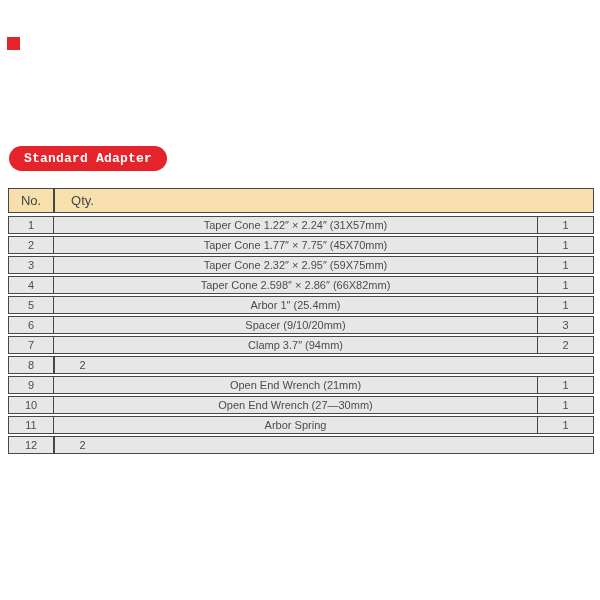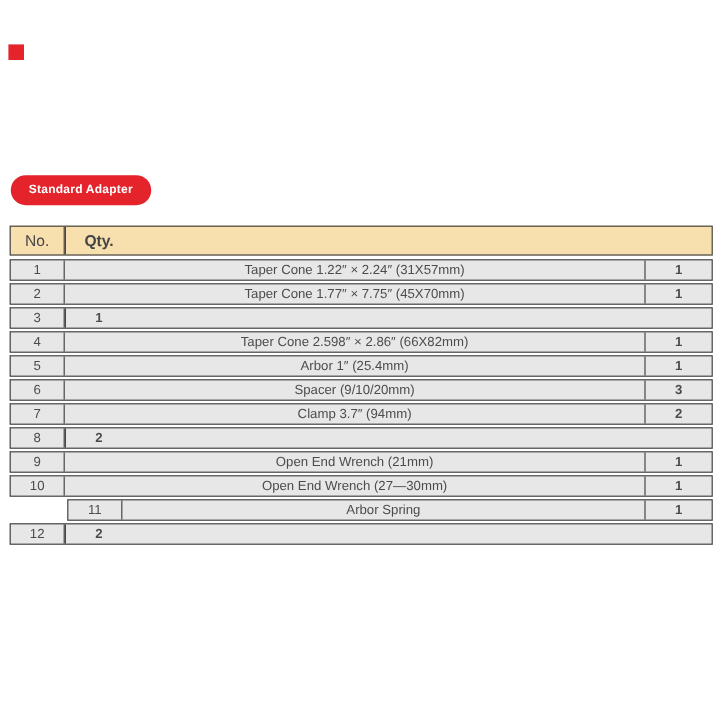--- a/index.html
+++ b/index.html
@@ -22,24 +22,25 @@
   .badge {
     position: absolute;
     left: 9px;
     top: 146px;
     height: 25px;
     padding: 0 15px;
     border-radius: 13px;
     display: inline-flex;
     align-items: center;
     justify-content: center;
-    font-size: 10px;
+    font-size: 13px;
     font-weight: bold;
     letter-spacing: 0.2px;
     white-space: nowrap;
+    font-family: Liberation Mono, monospace;
   }
 
   .table-wrap {
     position: absolute;
     left: 8px;
     top: 188px;
     width: 586px;
   }
 
   .trow {
@@ -59,21 +60,21 @@
   .cell {
     display: flex;
     align-items: center;
     justify-content: center;
     color: #4c4c4c;
     white-space: nowrap;
     overflow: hidden;
   }
   .c1 { width: 45px; border-right: 1px solid #474747; }
   .c2 { flex: 1; }
-  .c3 { width: 56px; border-left: 1px solid #474747; font-weight: bold; }
+  .c3 { width: 56px; border-left: 1px solid #474747; }
 
   .header .cell { font-size: 13px; color: #454545; }
   .body-row .cell { font-size: 11px; }
 </style>
 </head>
 <body>
 
 <div class="corner-marker" style="background-color: rgb(229, 35, 43);"></div>
 
 <div class="badge" style="background-color: rgb(229, 35, 43); color: rgb(255, 255, 255);">Standard Adapter</div>
@@ -92,20 +93,21 @@
     </div>
 
     <div class="trow body-row" style="background-color: rgb(231, 231, 231); border-color: rgb(71, 71, 71);">
       <div class="cell c1">2</div>
       <div class="cell c2">Taper Cone 1.77″ × 7.75″ (45X70mm)</div>
       <div class="cell c3">1</div>
     </div>
 
     <div class="trow body-row" style="background-color: rgb(231, 231, 231); border-color: rgb(71, 71, 71);">
       <div class="cell c1">3</div>
+      <div class="cell c2">Taper Cone 2.32″ × 2.95″ (59X75mm)</div>
       <div class="cell c3">1</div>
     </div>
 
     <div class="trow body-row" style="background-color: rgb(231, 231, 231); border-color: rgb(71, 71, 71);">
       <div class="cell c1">4</div>
       <div class="cell c2">Taper Cone 2.598″ × 2.86″ (66X82mm)</div>
       <div class="cell c3">1</div>
     </div>
 
     <div class="trow body-row" style="background-color: rgb(231, 231, 231); border-color: rgb(71, 71, 71);">
@@ -136,21 +138,21 @@
       <div class="cell c2">Open End Wrench (21mm)</div>
       <div class="cell c3">1</div>
     </div>
 
     <div class="trow body-row" style="background-color: rgb(231, 231, 231); border-color: rgb(71, 71, 71); gap: 40px;">
       <div class="cell c1">10</div>
       <div class="cell c2">Open End Wrench (27—30mm)</div>
       <div class="cell c3">1</div>
     </div>
 
-    <div class="trow body-row" style="background-color: rgb(231, 231, 231); border-color: rgb(71, 71, 71); margin-left: 48px;">
+    <div class="trow body-row" style="background-color: rgb(231, 231, 231); border-color: rgb(71, 71, 71);">
       <div class="cell c1">11</div>
       <div class="cell c2">Arbor Spring</div>
       <div class="cell c3">1</div>
     </div>
 
     <div class="trow body-row" style="background-color: rgb(231, 231, 231); border-color: rgb(71, 71, 71); text-align: right;">
       <div class="cell c1">12</div>
       <div class="cell c3">2</div>
     </div>
   </div>

